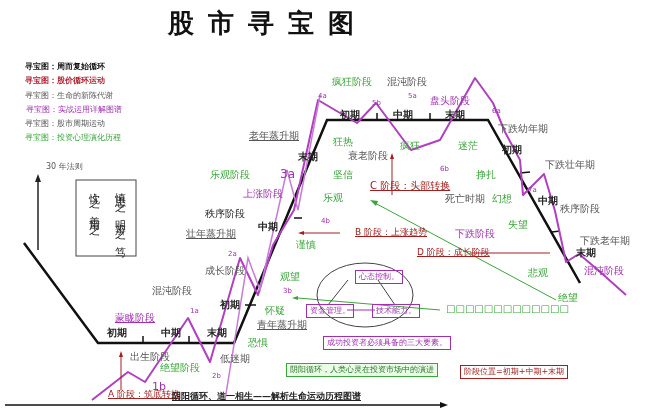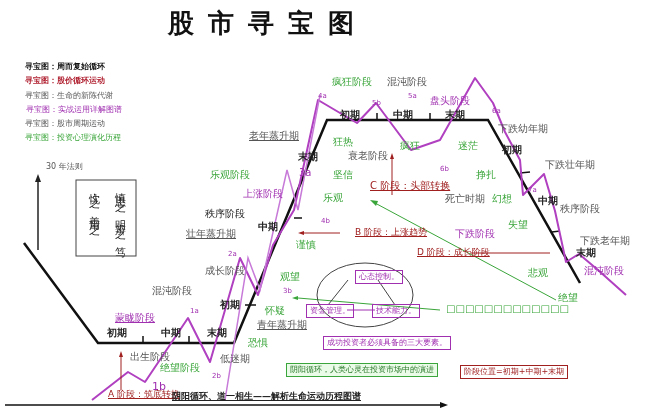--- a/index.html
+++ b/index.html
@@ -98,21 +98,21 @@
   <div class="t bk" style="left:393px;top:110px;">中期</div>
   <div class="t bk" style="left:445px;top:110px;">末期</div>
   <div class="t bk" style="left:502px;top:145px;">初期</div>
   <div class="t bk" style="left:538px;top:196px;">中期</div>
   <div class="t bk" style="left:576px;top:248px;">末期</div>
 
   <div class="t pu" style="left:190px;top:308px;font-size:7px;">1a</div>
   <div class="t pu" style="left:152px;top:381px;font-size:11px;">1b</div>
   <div class="t pu" style="left:228px;top:251px;font-size:7px;">2a</div>
   <div class="t pu" style="left:212px;top:373px;font-size:7px;">2b</div>
-  <div class="t pu" style="left:280px;top:168px;font-size:10px;margin-left:19px;">3a</div>
+  <div class="t pu" style="left:280px;top:168px;font-size:12px;">3a</div>
   <div class="t pu" style="left:283px;top:288px;font-size:7px;">3b</div>
   <div class="t pu" style="left:318px;top:93px;font-size:7px;">4a</div>
   <div class="t pu" style="left:321px;top:218px;font-size:7px;">4b</div>
   <div class="t pu" style="left:408px;top:93px;font-size:7px;">5a</div>
   <div class="t pu" style="left:372px;top:100px;font-size:7px;">5b</div>
   <div class="t pu" style="left:492px;top:108px;font-size:7px;">6a</div>
   <div class="t pu" style="left:440px;top:166px;font-size:7px;">6b</div>
   <div class="t pu" style="left:528px;top:187px;font-size:7px;">7a</div>
 
   <div class="t gy" style="left:152px;top:286px;">混沌阶段</div>

